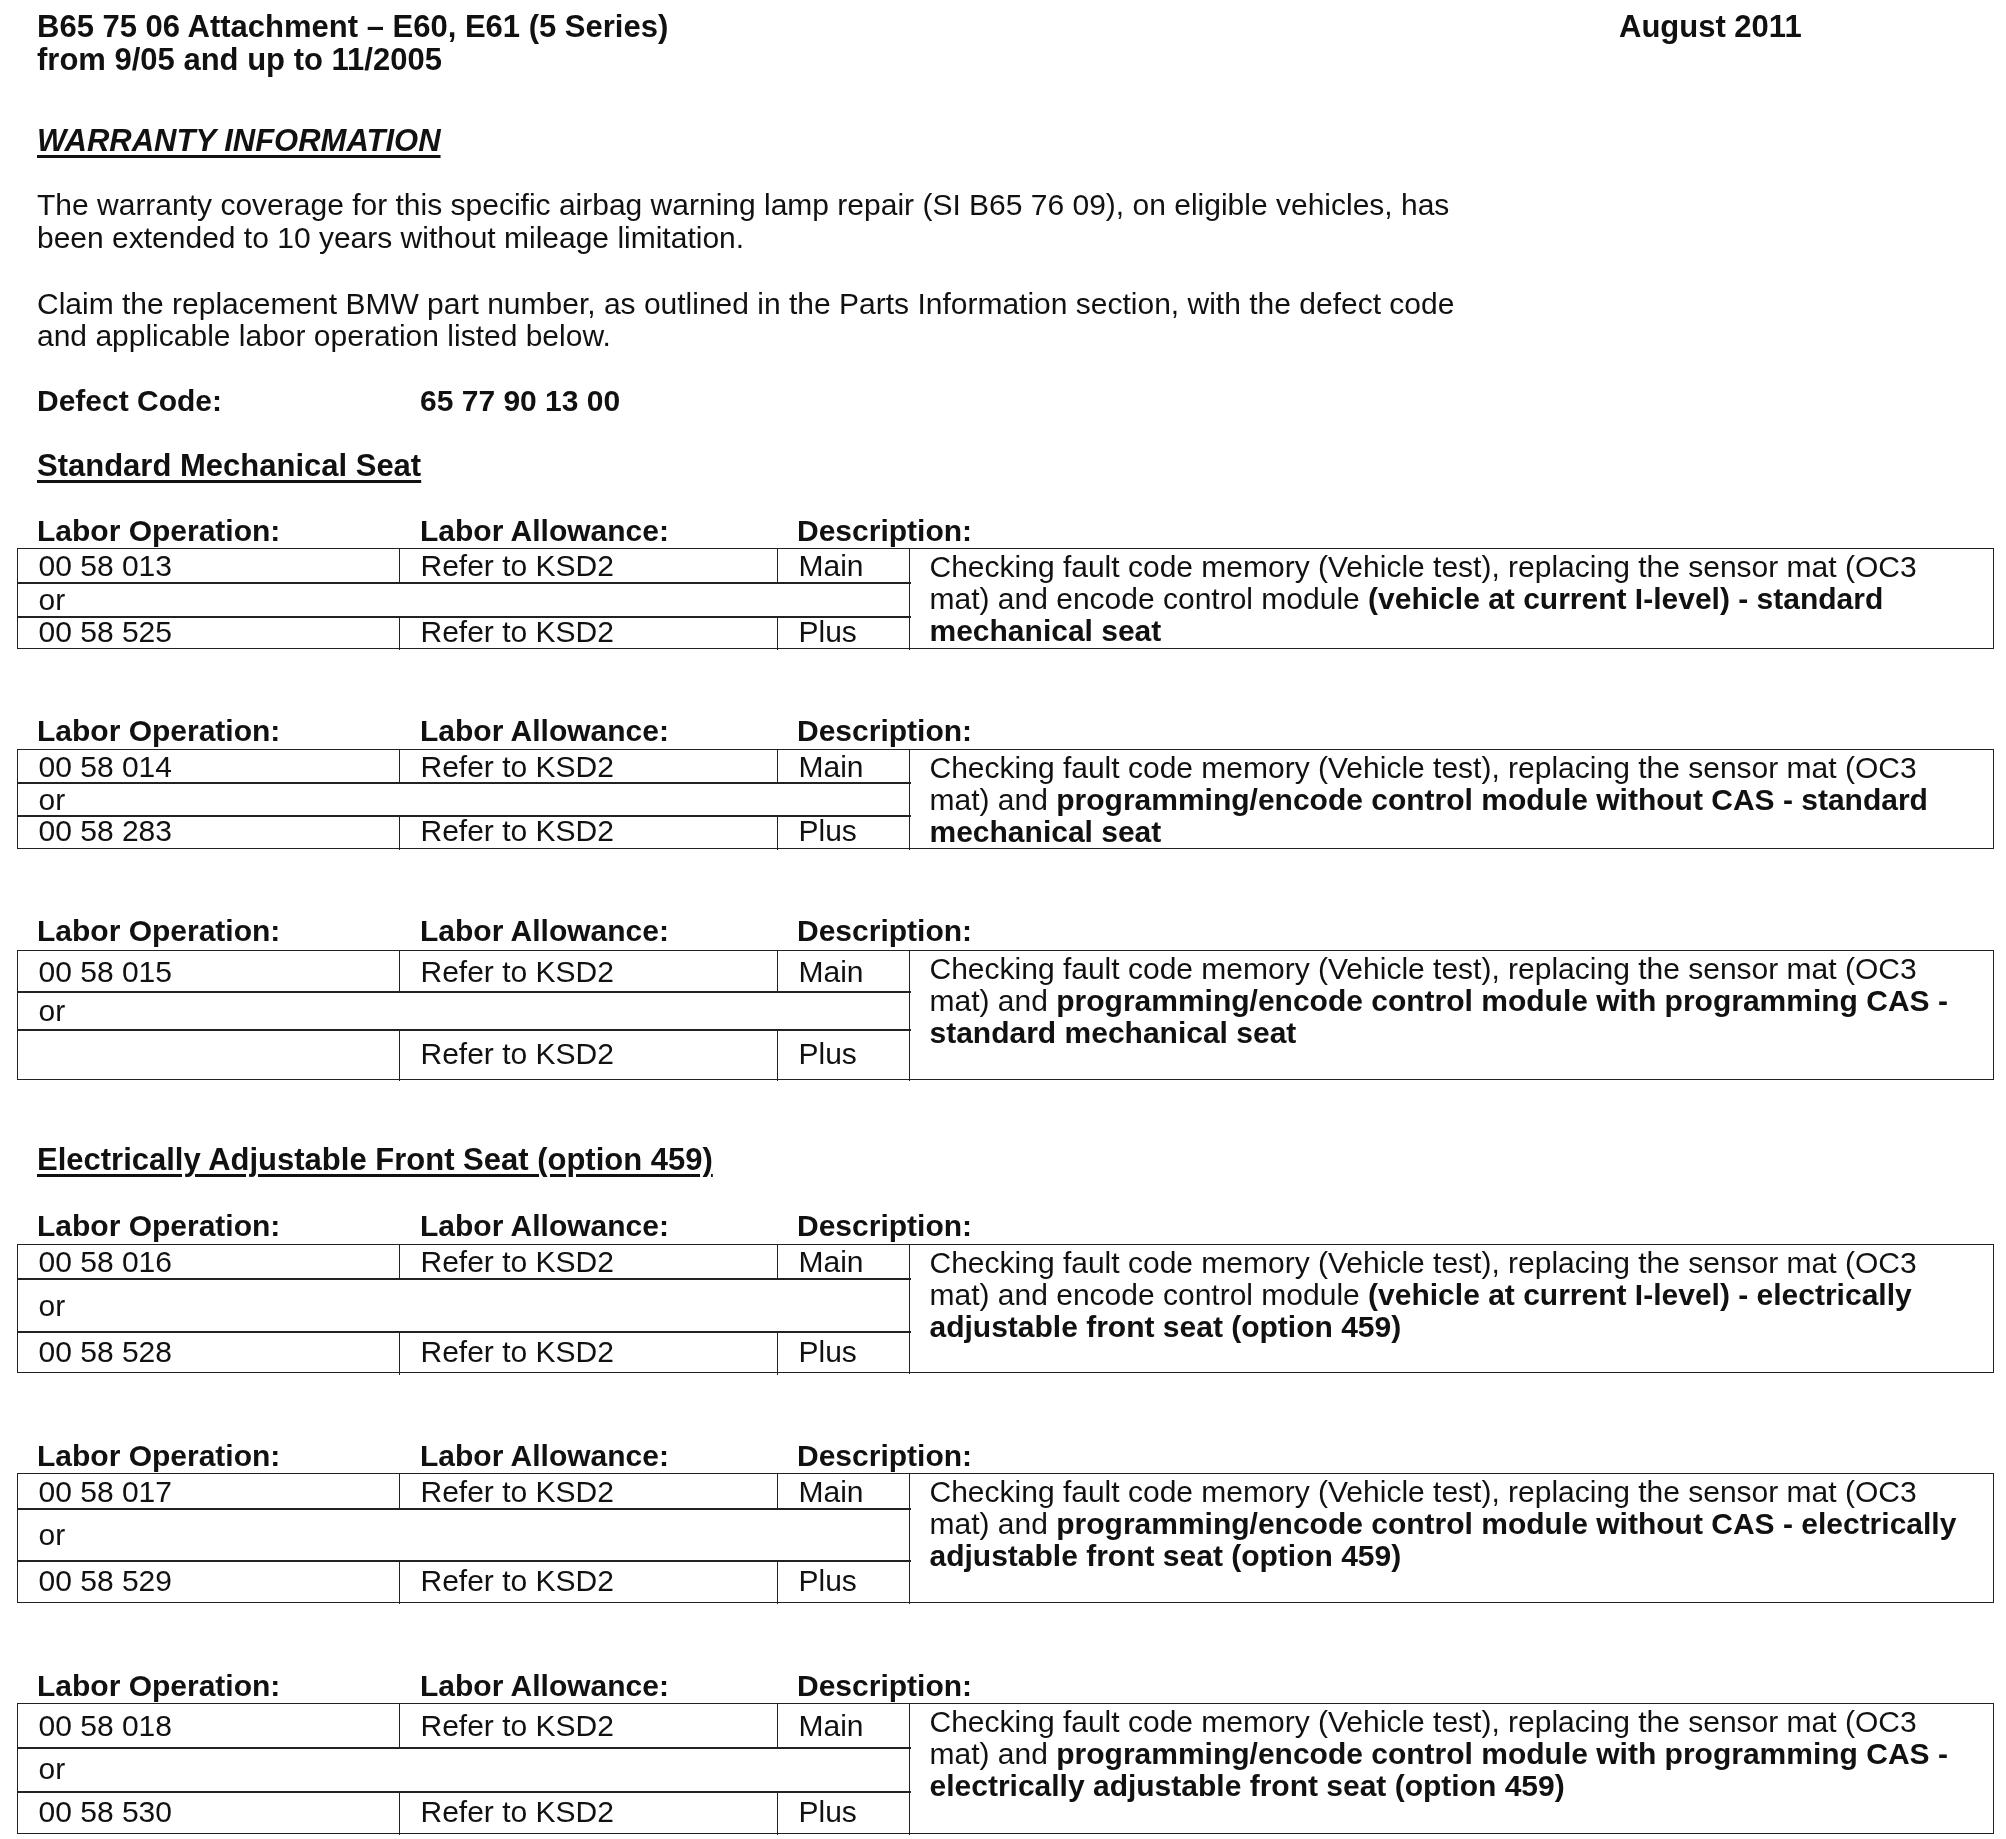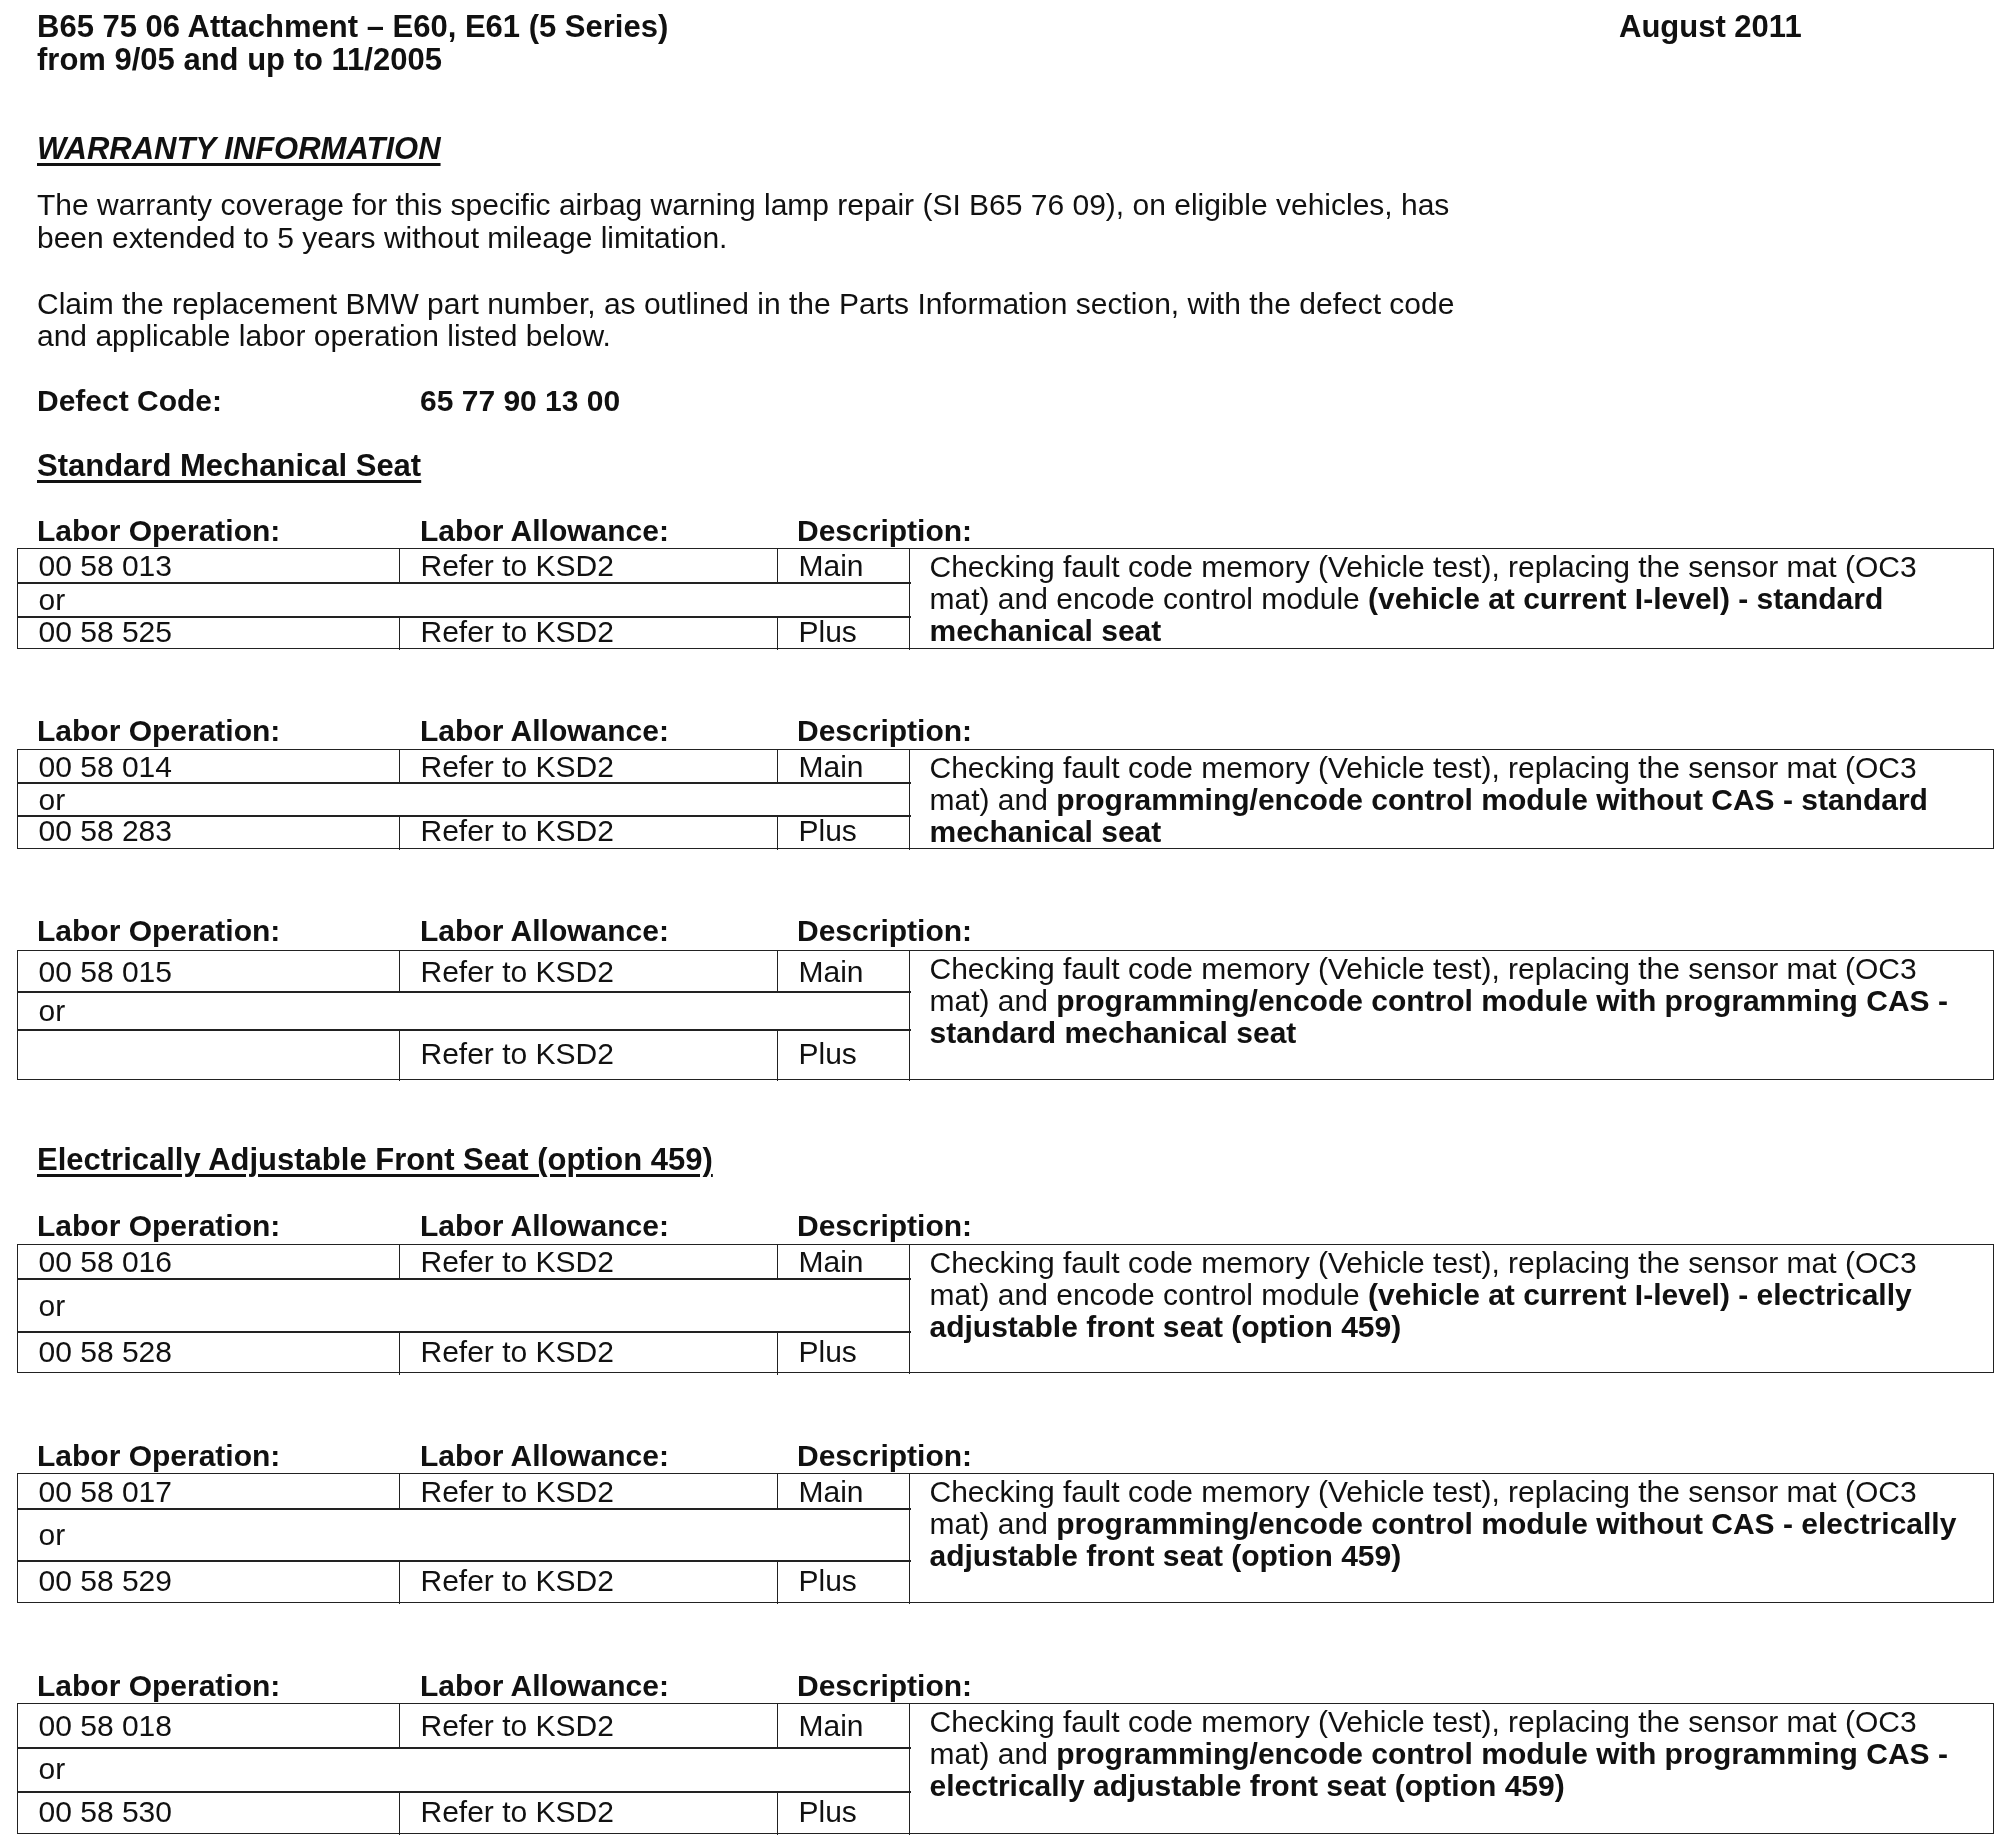--- a/index.html
+++ b/index.html
@@ -30,24 +30,24 @@
   }
   .desc b { font-weight: bold; }
 </style>
 </head>
 <body>
 
 <div class="abs title" style="left:37px; top:10.4px;">B65 75 06 Attachment – E60, E61 (5 Series)</div>
 <div class="abs title" style="left:37px; top:43px;">from 9/05 and up to 11/2005</div>
 <div class="abs title" style="left:1619px; top:10.4px;">August 2011</div>
 
-<div class="abs italic-title" style="left:37px; top:123px;margin-top:8px;">WARRANTY INFORMATION</div>
+<div class="abs italic-title" style="left:37px; top:123px;">WARRANTY INFORMATION</div>
 
 <div class="abs para" style="left:37px; top:189px;">The warranty coverage for this specific airbag warning lamp repair (SI B65 76 09), on eligible vehicles, has</div>
-<div class="abs para" style="left:37px; top:222px;">been extended to 5 years without mileage limitation.</div>
+<div class="abs para" style="left:37px; top:222px;">been extended to 10 years without mileage limitation.</div>
 <div class="abs para" style="left:37px; top:288px;">Claim the replacement BMW part number, as outlined in the Parts Information section, with the defect code</div>
 <div class="abs para" style="left:37px; top:320px;">and applicable labor operation listed below.</div>
 
 <div class="abs para bold" style="left:37px; top:385px;">Defect Code:</div>
 <div class="abs para bold" style="left:420px; top:385px;">65 77 90 13 00</div>
 
 <div class="abs section-title" style="left:37px; top:448px;">Standard Mechanical Seat</div>
 
 <div id="tables-root">
     <div class="abs hdr" style="left: 37px; top: 514px;">Labor Operation:</div>

